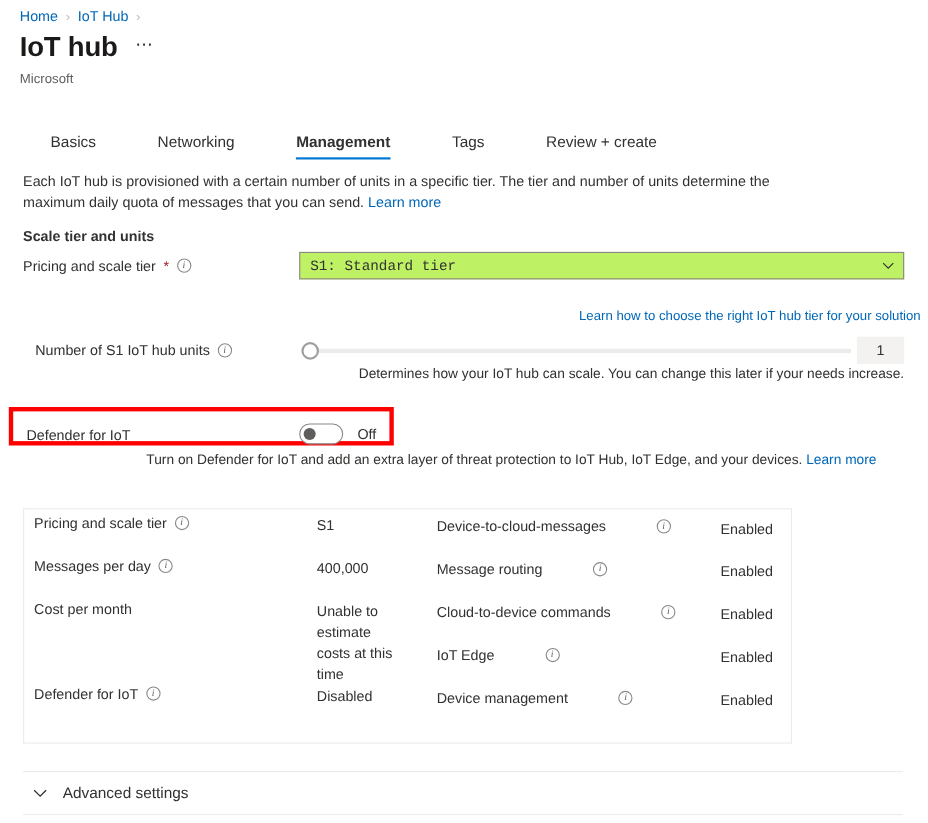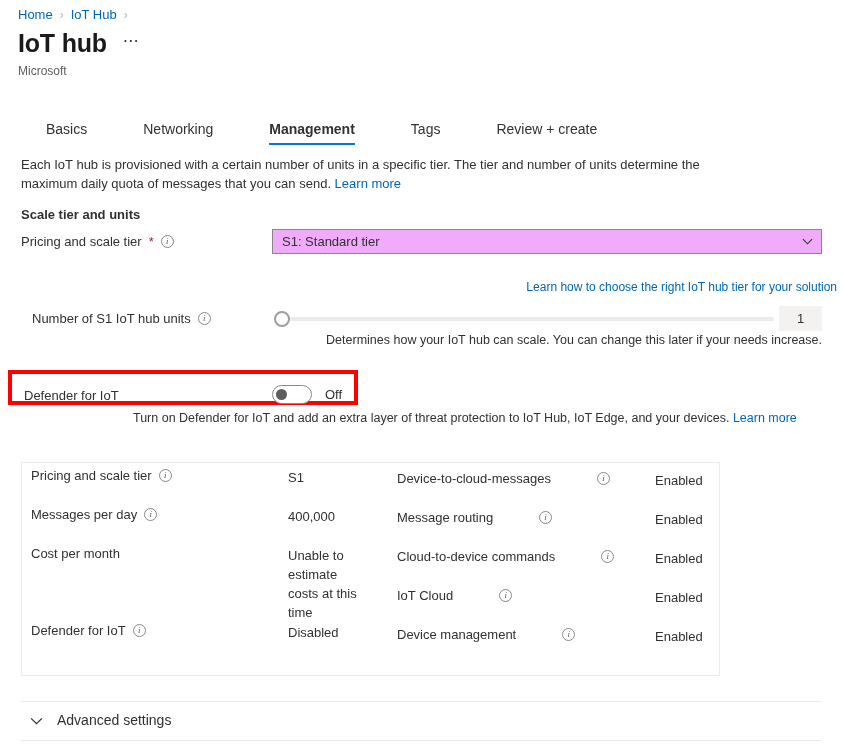--- a/index.html
+++ b/index.html
@@ -150,27 +150,28 @@
     font-size: 13px;
   }
   .req-star { color: #a4262c; font-size: 13px; }
   .dropdown {
     position: absolute;
     left: 272px;
     top: 229px;
     width: 550px;
     height: 25px;
     border: 1px solid #8a8886;
-    background: #f0abfc;
+    background: #bef264;
     display: flex;
     align-items: center;
     padding: 0 8px 0 9px;
     font-size: 13px;
     color: #323130;
     cursor: pointer;
+    font-family: Liberation Mono, monospace;
   }
   .dropdown .dd-value { flex: 1; }
   .chev {
     width: 11px;
     height: 11px;
     flex: none;
     color: #323130;
   }
   .tier-link {
     position: absolute;
@@ -503,21 +504,21 @@
         <span>Cloud-to-device commands</span>
         <span class="info-icon">
             <span>i</span>
           </span>
       </div>
       <div class="sum-value">Enabled</div>
     </div>
 
     <div class="sum-row" style="top:125px;">
       <div class="sum-label">
-        <span>IoT Cloud</span>
+        <span>IoT Edge</span>
         <span class="info-icon">
             <span>i</span>
           </span>
       </div>
       <div class="sum-value">Enabled</div>
     </div>
 
     <div class="sum-row" style="top:164px;">
       <div class="sum-label">
         <span>Device management</span>

